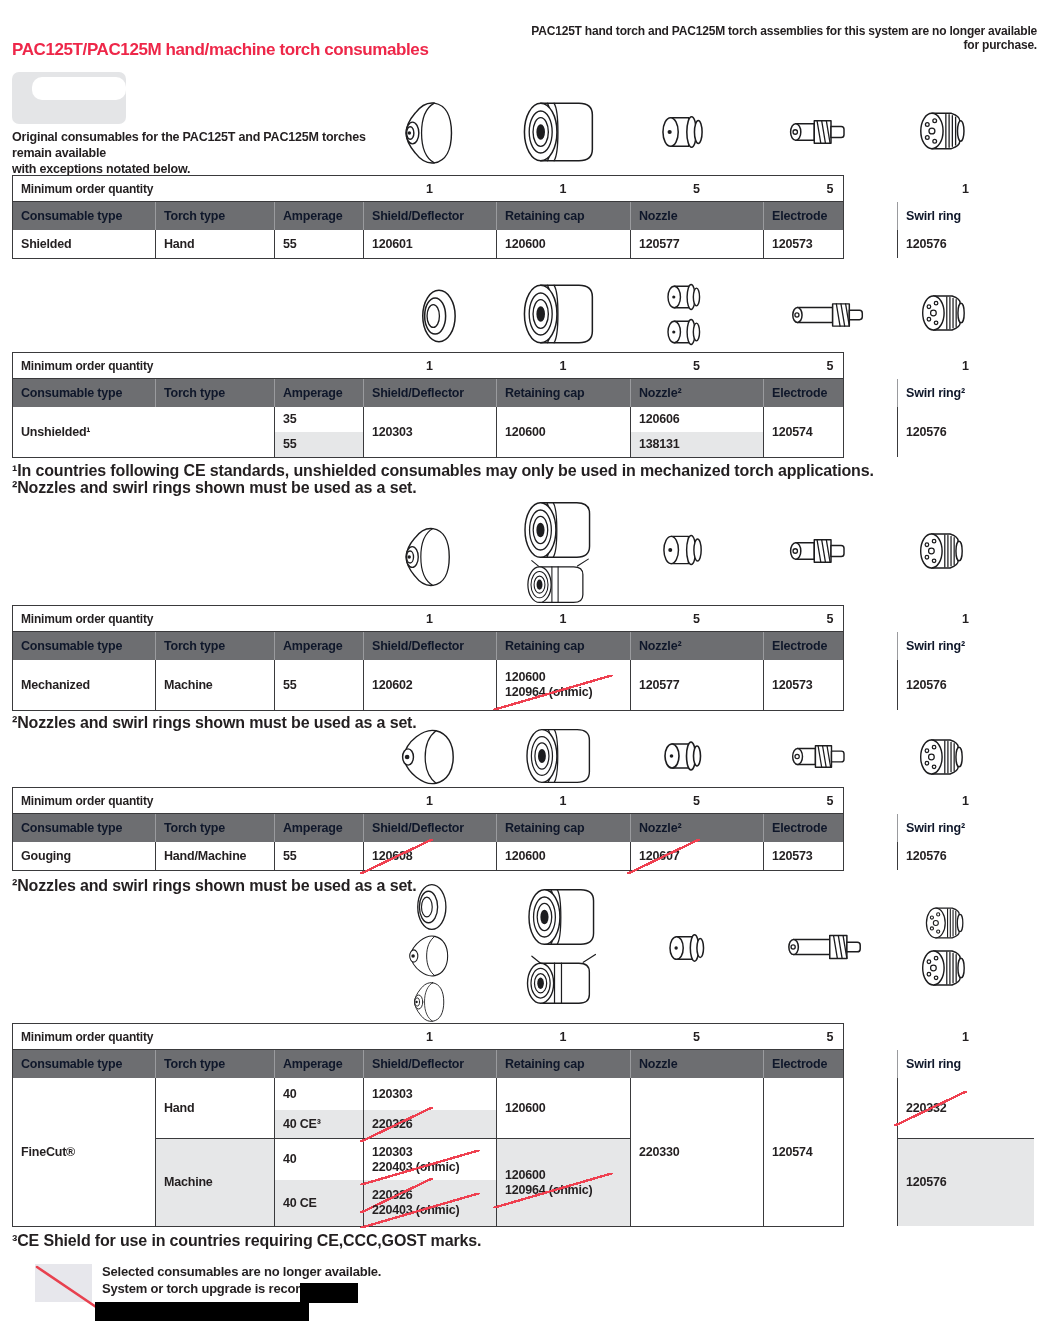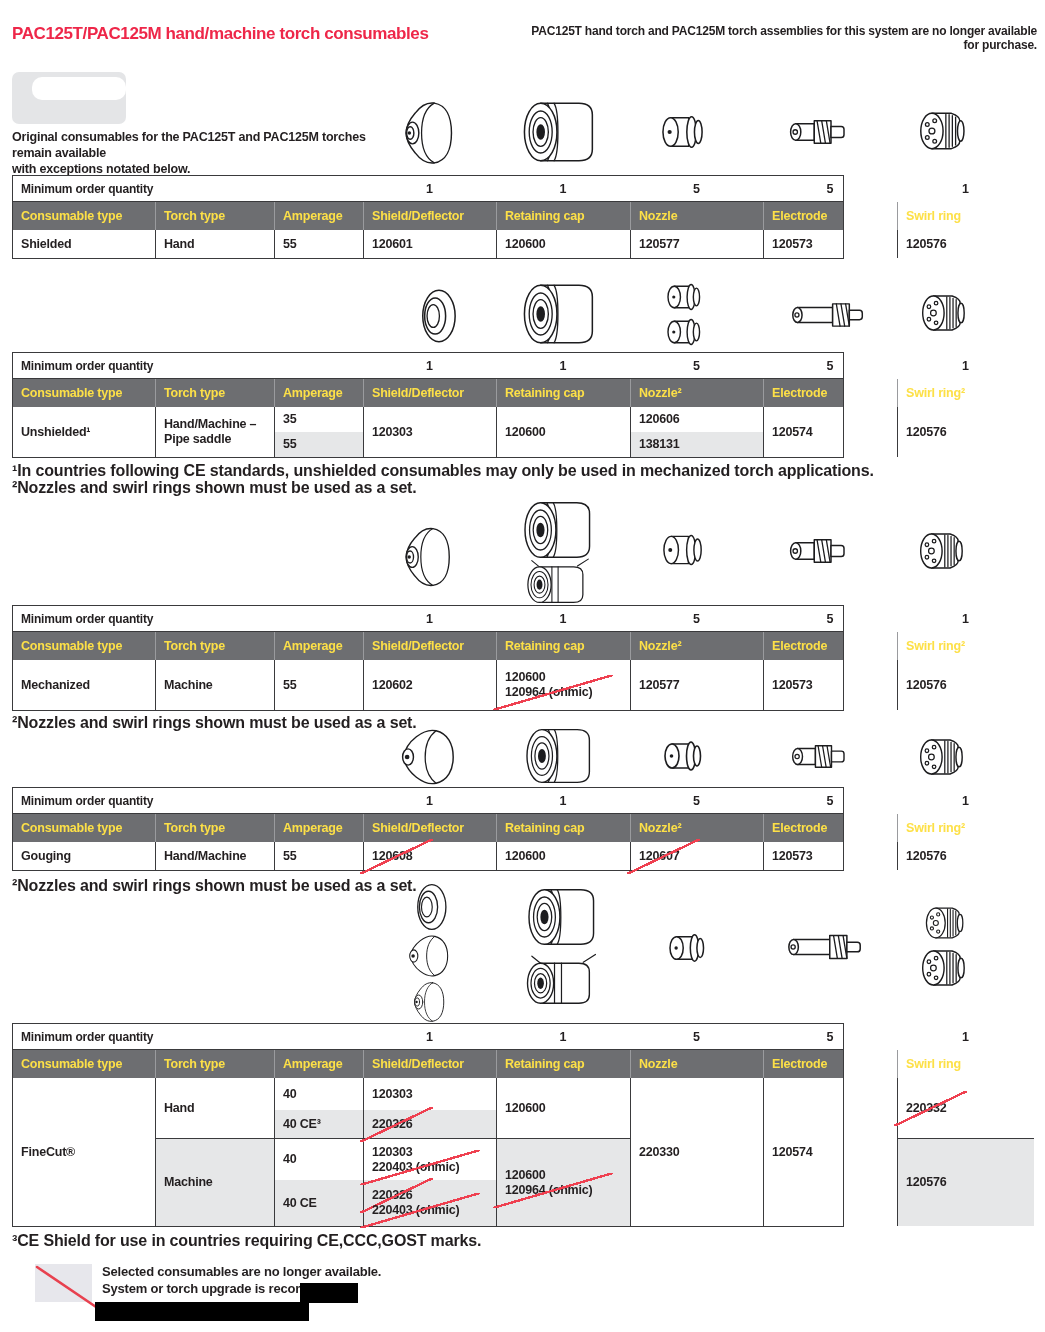--- a/index.html
+++ b/index.html
@@ -12,21 +12,21 @@
   .fnote{font-size:16px;font-weight:bold;letter-spacing:-0.15px;}
   .placeholder{background:#e4e5e7;border-radius:7px;}
   .placeholder .band{position:absolute;left:20px;top:5px;width:94px;height:23px;background:#fff;border-radius:10px;}
   
   .tbl{position:absolute;width:832px;border:1px solid #3a3a3c;box-sizing:border-box;background:#fff;}
   .grid{display:grid;grid-template-columns:142px 119px 89px 133px 134px 133px 134px 137px;}
   .morow{height:25px;border-bottom:1px solid #3a3a3c;align-items:center;}
   .mo-label{grid-column:1/4;font-weight:bold;font-size:12px;padding-left:8px;letter-spacing:-0.2px;}
   .mo-val{text-align:center;font-weight:bold;font-size:12.5px;}
   .hdr{background:#6d6e71;}
-  .hcell{height:28px;display:flex;align-items:center;padding-left:8px;color:#fde047;font-weight:bold;
+  .hcell{height:28px;display:flex;align-items:center;padding-left:8px;color:#0f172a;font-weight:bold;
          font-size:12.5px;letter-spacing:-0.2px;border-left:1px solid #9a9b9e;box-sizing:border-box;}
   .hcell.c1{border-left:none;}
   .cell{padding:4px 8px;font-weight:bold;font-size:12.5px;letter-spacing:-0.2px;display:flex;
         flex-direction:column;justify-content:center;align-items:flex-start;border-left:1px solid #3a3a3c;
         box-sizing:border-box;line-height:15px;text-align:center;}
   .cell.c1{border-left:none;}
   .shade{background:#e6e7e8;}
   .bt{border-top:1px solid #3a3a3c;}
   .struck{position:relative;display:inline-block;}
   .struck::after{content:"";position:absolute;left:-12px;top:-10px;width:calc(100% + 32px);height:calc(100% + 20px);
@@ -120,21 +120,21 @@
       <ellipse class="ln" cx="15" cy="23" rx="12" ry="19"></ellipse>
       <circle class="lnn" cx="10" cy="16" r="2"></circle>
       <circle class="lnn" cx="10" cy="30" r="2"></circle>
       <circle class="lnn" cx="18" cy="12" r="2"></circle>
       <circle class="lnn" cx="18" cy="34" r="2"></circle>
       <circle class="lnn" cx="15" cy="23" r="3.2"></circle>
     </symbol>
   </defs>
 </svg>
 
-<div class="abs title" style="left:12px;top:24px">PAC125T/PAC125M hand/machine torch consumables</div>
+<div class="abs title" style="left:12px;top:40px">PAC125T/PAC125M hand/machine torch consumables</div>
 <div class="abs note-right" style="right:8px;top:24px;width:520px">PAC125T hand torch and PAC125M torch assemblies for this system are no longer available for purchase.</div>
 
 <div class="abs placeholder" style="left:12px;top:72px;width:114px;height:52px">
   <div class="band"></div>
 </div>
 <div class="abs body-note" style="left:12px;top:129px;width:390px">
   <div>Original consumables for the PAC125T and PAC125M torches remain available</div>
   <div>with exceptions notated below.</div>
 </div>
 
@@ -244,24 +244,20 @@
     <div class="hcell">Torch type</div>
     <div class="hcell">Amperage</div>
     <div class="hcell">Shield/Deflector</div>
     <div class="hcell">Retaining cap</div>
     <div class="hcell">Nozzle²</div>
     <div class="hcell">Electrode</div>
     <div class="hcell">Swirl ring²</div>
   </div>
   <div class="grid" style="grid-template-rows:25px 25px">
     <div class="cell c1" style="grid-row:1/3">Unshielded¹</div>
-    <div class="cell" style="grid-row:1/3">
-      <div>Hand/Machine –</div>
-      <div>Pipe saddle</div>
-    </div>
     <div class="cell" style="grid-row:1;grid-column:3">35</div>
     <div class="cell shade" style="grid-row:2;grid-column:3">55</div>
     <div class="cell" style="grid-row:1/3;grid-column:4">120303</div>
     <div class="cell" style="grid-row:1/3;grid-column:5">120600</div>
     <div class="cell" style="grid-row:1;grid-column:6">120606</div>
     <div class="cell shade" style="grid-row:2;grid-column:6">138131</div>
     <div class="cell" style="grid-row:1/3;grid-column:7">120574</div>
     <div class="cell" style="grid-row:1/3;grid-column:8">120576</div>
   </div>
 </div>

